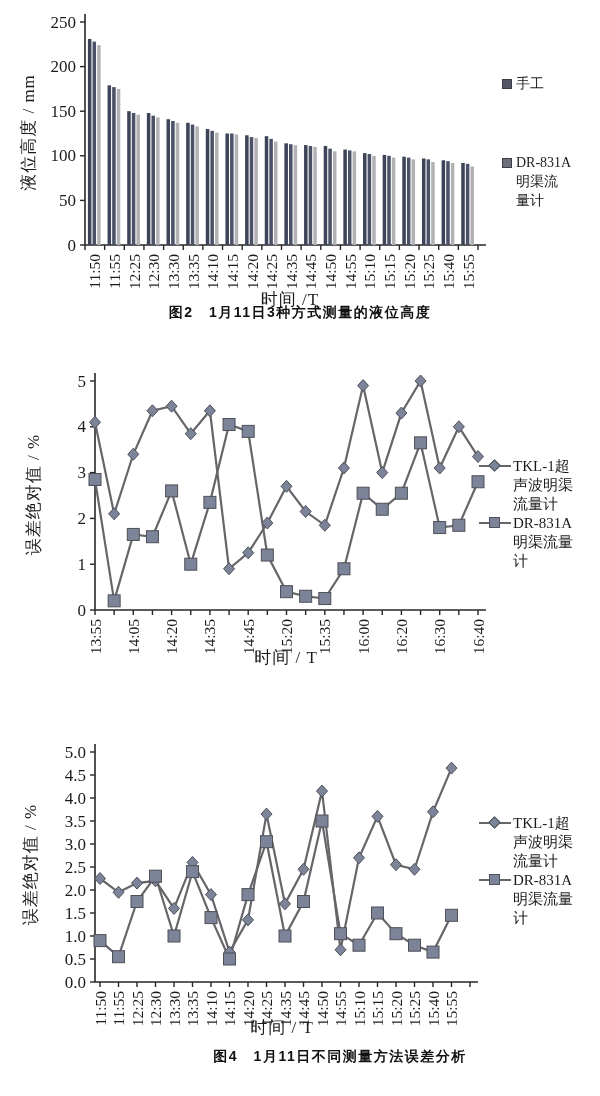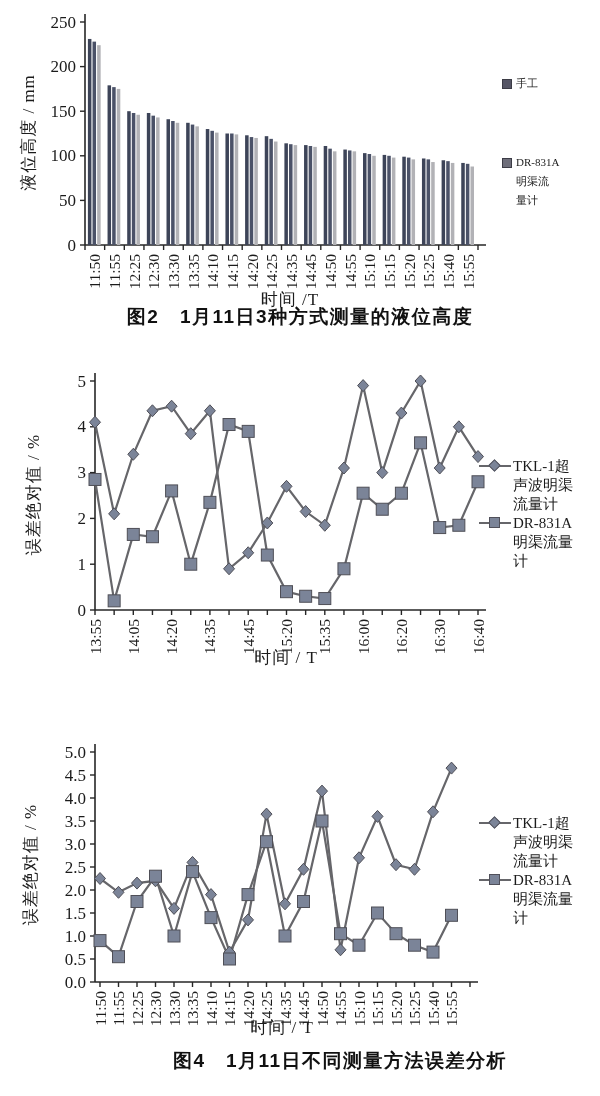--- a/index.html
+++ b/index.html
@@ -9,21 +9,21 @@
   #fig-0{height:340px;}
   #fig-1{height:380px;}
   #fig-2{height:376px;}
   .chart-svg{position:absolute;left:0;top:0;}
   svg text{font-family:"Liberation Serif","DejaVu Serif",serif;fill:#1b1b1b;}
   .ylab{position:absolute;width:250px;text-align:center;font-size:17px;
         transform:rotate(-90deg);letter-spacing:1px;}
   .xlab{position:absolute;text-align:center;font-size:17px;letter-spacing:1px;}
   .caption{position:absolute;left:0;width:600px;text-align:center;
            font-family:"Liberation Sans","DejaVu Sans",sans-serif;
-           font-weight:700;font-size:19px;letter-spacing:1.5px;color:#111;}
+           font-weight:700;font-size:14px;letter-spacing:1.5px;color:#111;}
   .legend{position:absolute;font-size:15px;line-height:19px;}
   .lg-entry{display:flex;align-items:flex-start;}
   .lg-entry-gap{margin-top:60px;}
   .swatch{flex:0 0 auto;width:10px;height:10px;margin:5px 4px 0 0;
           border:1px solid #3c3c46;box-sizing:border-box;}
   .lg-marker{flex:0 0 auto;position:relative;width:32px;height:2px;
              background:#66666a;margin:8px 2px 0 0;}
   .lg-diamond{position:absolute;left:11px;top:-4.5px;width:9px;height:9px;
               border:1px solid #50505a;transform:rotate(45deg);box-sizing:border-box;}
   .lg-square{position:absolute;left:10px;top:-5px;width:11px;height:11px;
@@ -146,21 +146,21 @@
       <rect x="446.216125" y="161.152" width="3.517749999999999" height="83.84800000000001" fill="#4b5268"></rect>
       <rect x="450.833875" y="162.936" width="3.517749999999999" height="82.064" fill="#b2b2b6"></rect>
       <text x="454.025" y="254" text-anchor="end" font-size="15.5" transform="rotate(-90 454.025 254)">15:40</text>
       <rect x="461.24837499999995" y="162.936" width="3.517749999999999" height="82.064" fill="#3d4458"></rect>
       <rect x="465.86612499999995" y="163.828" width="3.517749999999999" height="81.172" fill="#4b5268"></rect>
       <rect x="470.48387499999995" y="166.50400000000002" width="3.517749999999999" height="78.49599999999998" fill="#b2b2b6"></rect>
       <text x="473.67499999999995" y="254" text-anchor="end" font-size="15.5" transform="rotate(-90 473.67499999999995 254)">15:55</text>
     </svg>
   <div class="ylab" style="left:-97px;top:121px;">液位高度 / mm</div>
   <div class="xlab" style="left:0;top:288px;width:564px;margin-left:8px;">时间 /T</div>
-  <div class="legend" style="left:502px;top:74px;font-size:11px;">
+  <div class="legend" style="left:502px;top:74px;font-size:14px;">
     <div class="lg-entry">
       <span class="swatch" style="background-color: rgb(86, 86, 102);"></span>
       <div class="lg-lines">
         <div>手工</div>
       </div>
     </div>
     <div class="lg-entry lg-entry-gap">
       <span class="swatch" style="background-color: rgb(110, 110, 122);"></span>
       <div class="lg-lines">
         <div>DR-831A</div>

